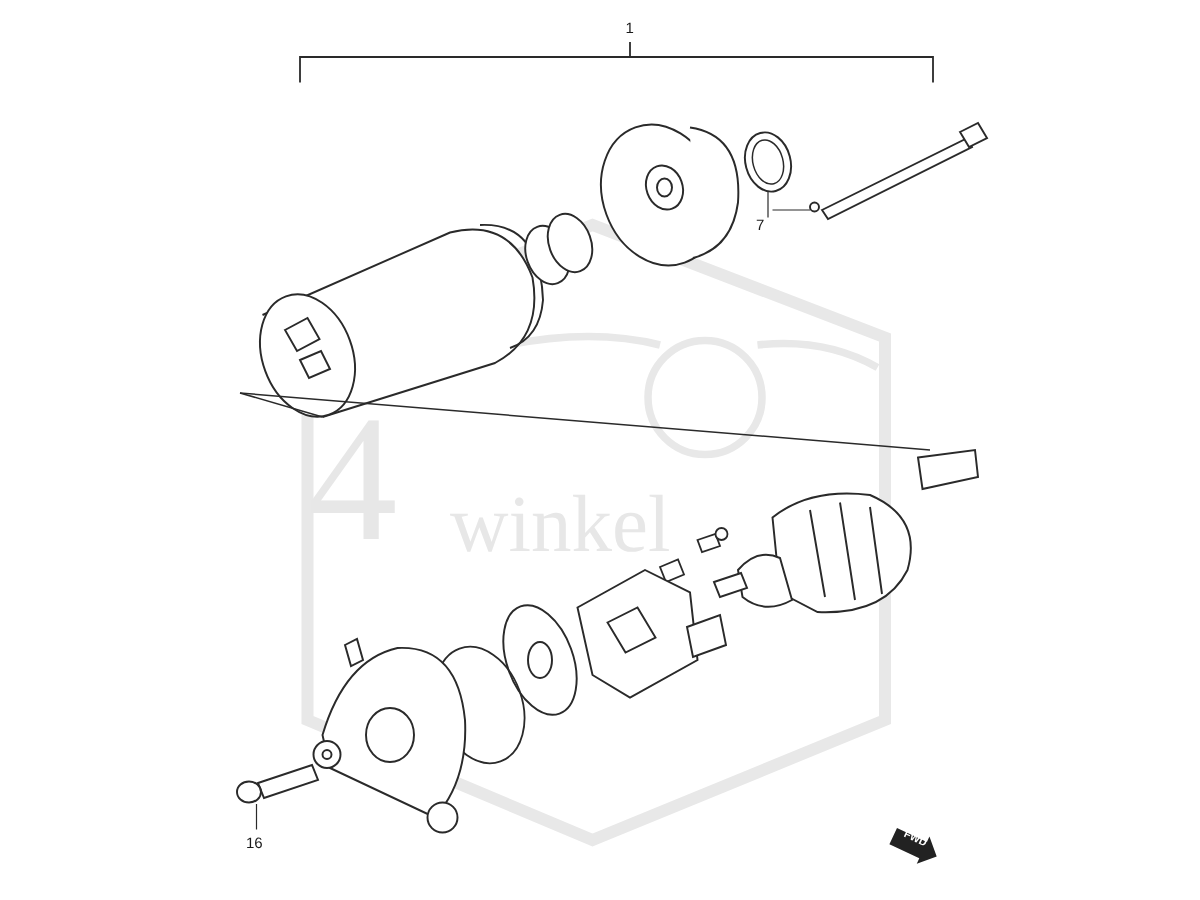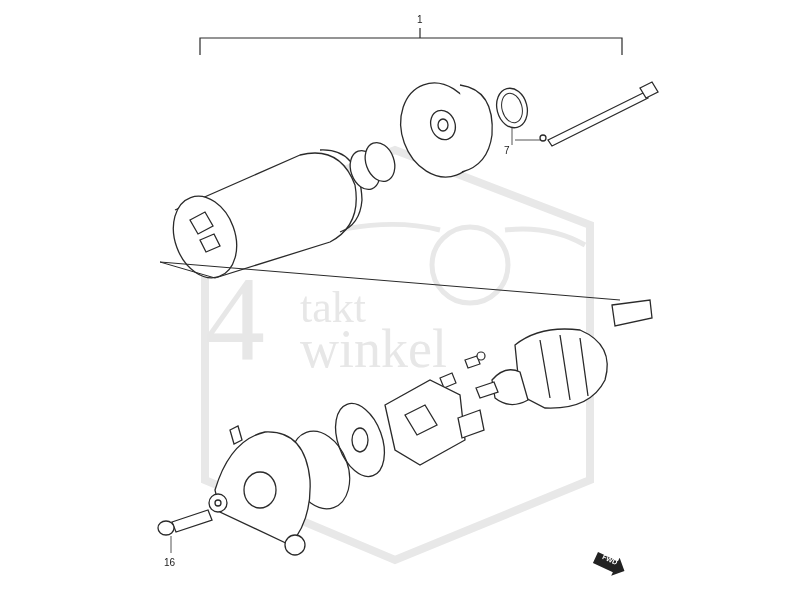--- a/index.html
+++ b/index.html
@@ -99,20 +99,19 @@
     <ellipse cx="166" cy="528" rx="8" ry="7"></ellipse>
   </g>
   <line x1="171" y1="536" x2="171" y2="553" stroke="#2a2a2a" stroke-width="0.8"></line>
 
   <g transform="translate(598 552) rotate(25)">
     <path d="M0 0 L22 0 L22 -4 L32 6 L22 16 L22 12 L0 12 Z" fill="#222"></path>
   </g>
 </svg>
 
   <div class="wm-text" style="left:205px;top:250px;font-size:120px;">4</div>
-  <div class="wm-text" style="left:300px;top:282px;font-size:44px;">takt</div>
   <div class="wm-text" style="left:300px;top:318px;font-size:54px;">winkel</div>
 
   <div class="label" style="left:417px;top:14px;">1</div>
   <div class="label" style="left:504px;top:145px;">7</div>
   <div class="label" style="left:164px;top:557px;text-align:right;">16</div>
   <div class="label" style="left:602px;top:556px;font-size:7px;color:#fff;font-weight:bold;transform:rotate(25deg);">FWD</div>
 </div>
 
 </body></html>

